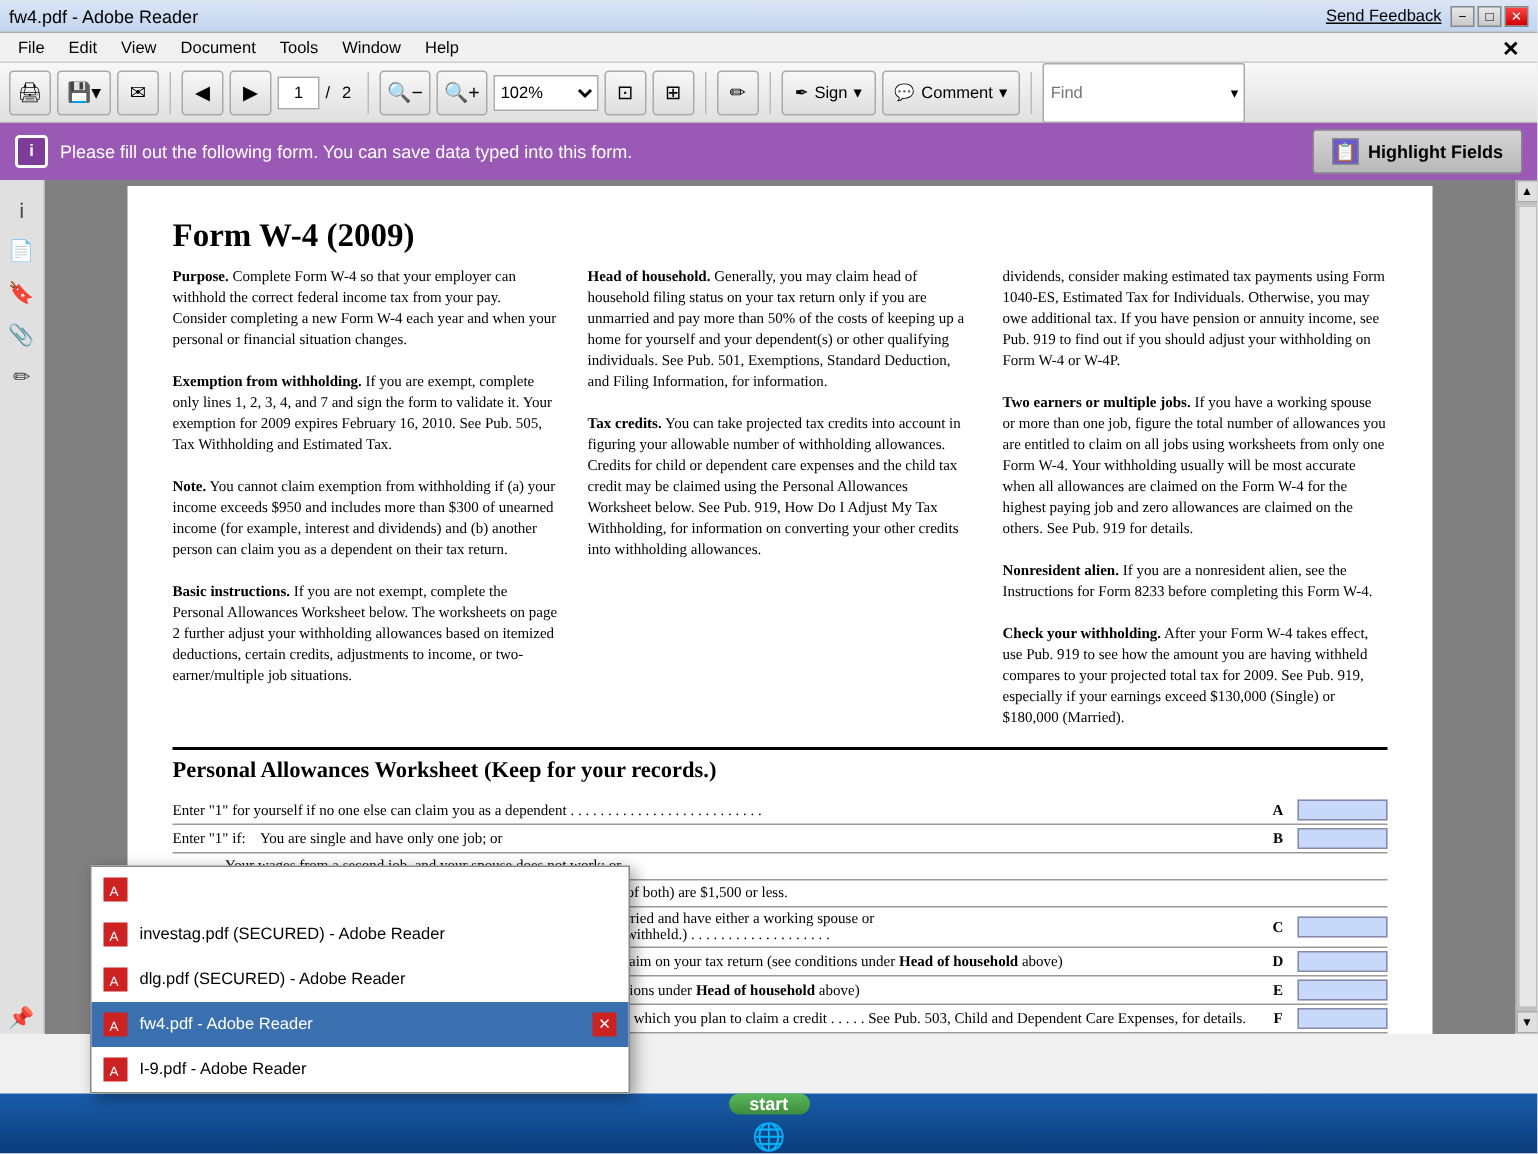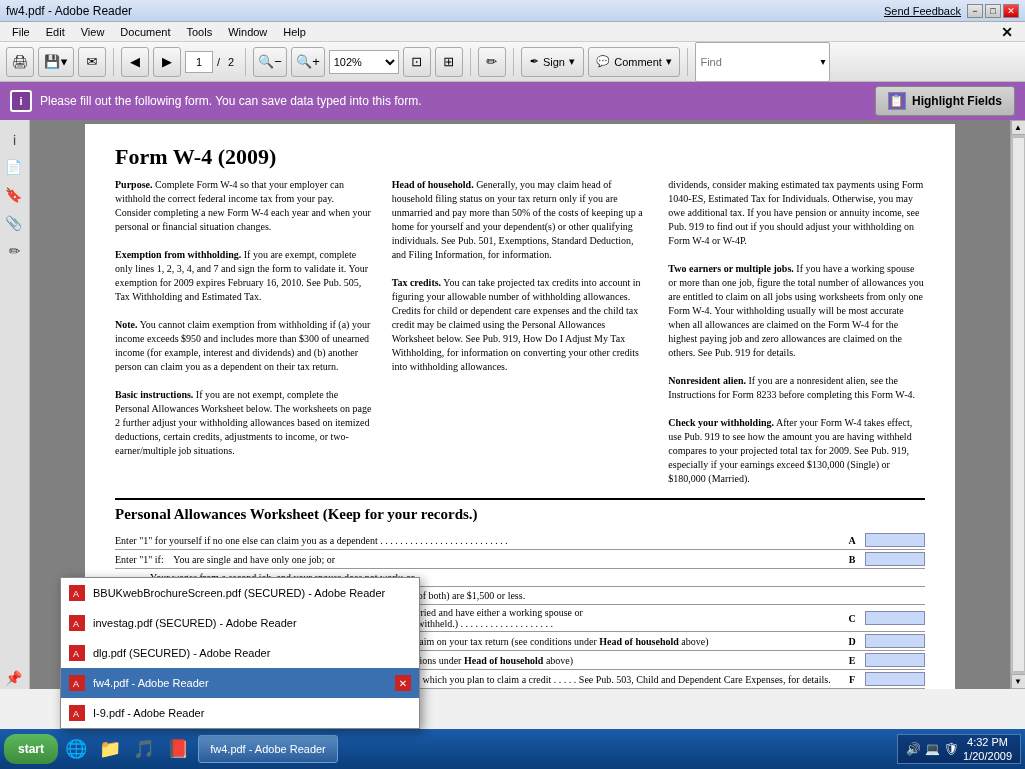--- a/index.html
+++ b/index.html
@@ -243,20 +243,21 @@
       bottom: 0;
       left: 0;
       right: 0;
       height: 40px;
       background: linear-gradient(to bottom, #1a5caa, #0a3d7a);
       display: flex;
       align-items: center;
       padding: 0 4px;
       gap: 4px;
       z-index: 50;
+      flex-direction: column;
     }
     #start-btn {
       width: 54px; height: 30px;
       background: linear-gradient(to bottom, #5cb85c, #3d8b3d);
       border-radius: 12px;
       display: flex; align-items: center; justify-content: center;
       cursor: pointer;
       color: white; font-size: 12px; font-weight: bold;
     }
     .taskbar-item {
@@ -474,21 +475,20 @@
 </div>
 
 <div id="taskbar-popup">
   <div class="popup-item">
     <div class="popup-icon">
       <svg viewBox="0 0 14 14" fill="white">
           <rect x="1" y="1" width="12" height="12" fill="#cc2222"></rect>
           <text x="3" y="11" font-size="9" fill="white">A</text>
         </svg>
     </div>
-    <span>BBUKwebBrochureScreen.pdf (SECURED) - Adobe Reader</span>
   </div>
   <div class="popup-item">
     <div class="popup-icon">
       <svg viewBox="0 0 14 14" fill="white">
           <rect x="1" y="1" width="12" height="12" fill="#cc2222"></rect>
           <text x="3" y="11" font-size="9" fill="white">A</text>
         </svg>
     </div>
     <span>investag.pdf (SECURED) - Adobe Reader</span>
   </div>

